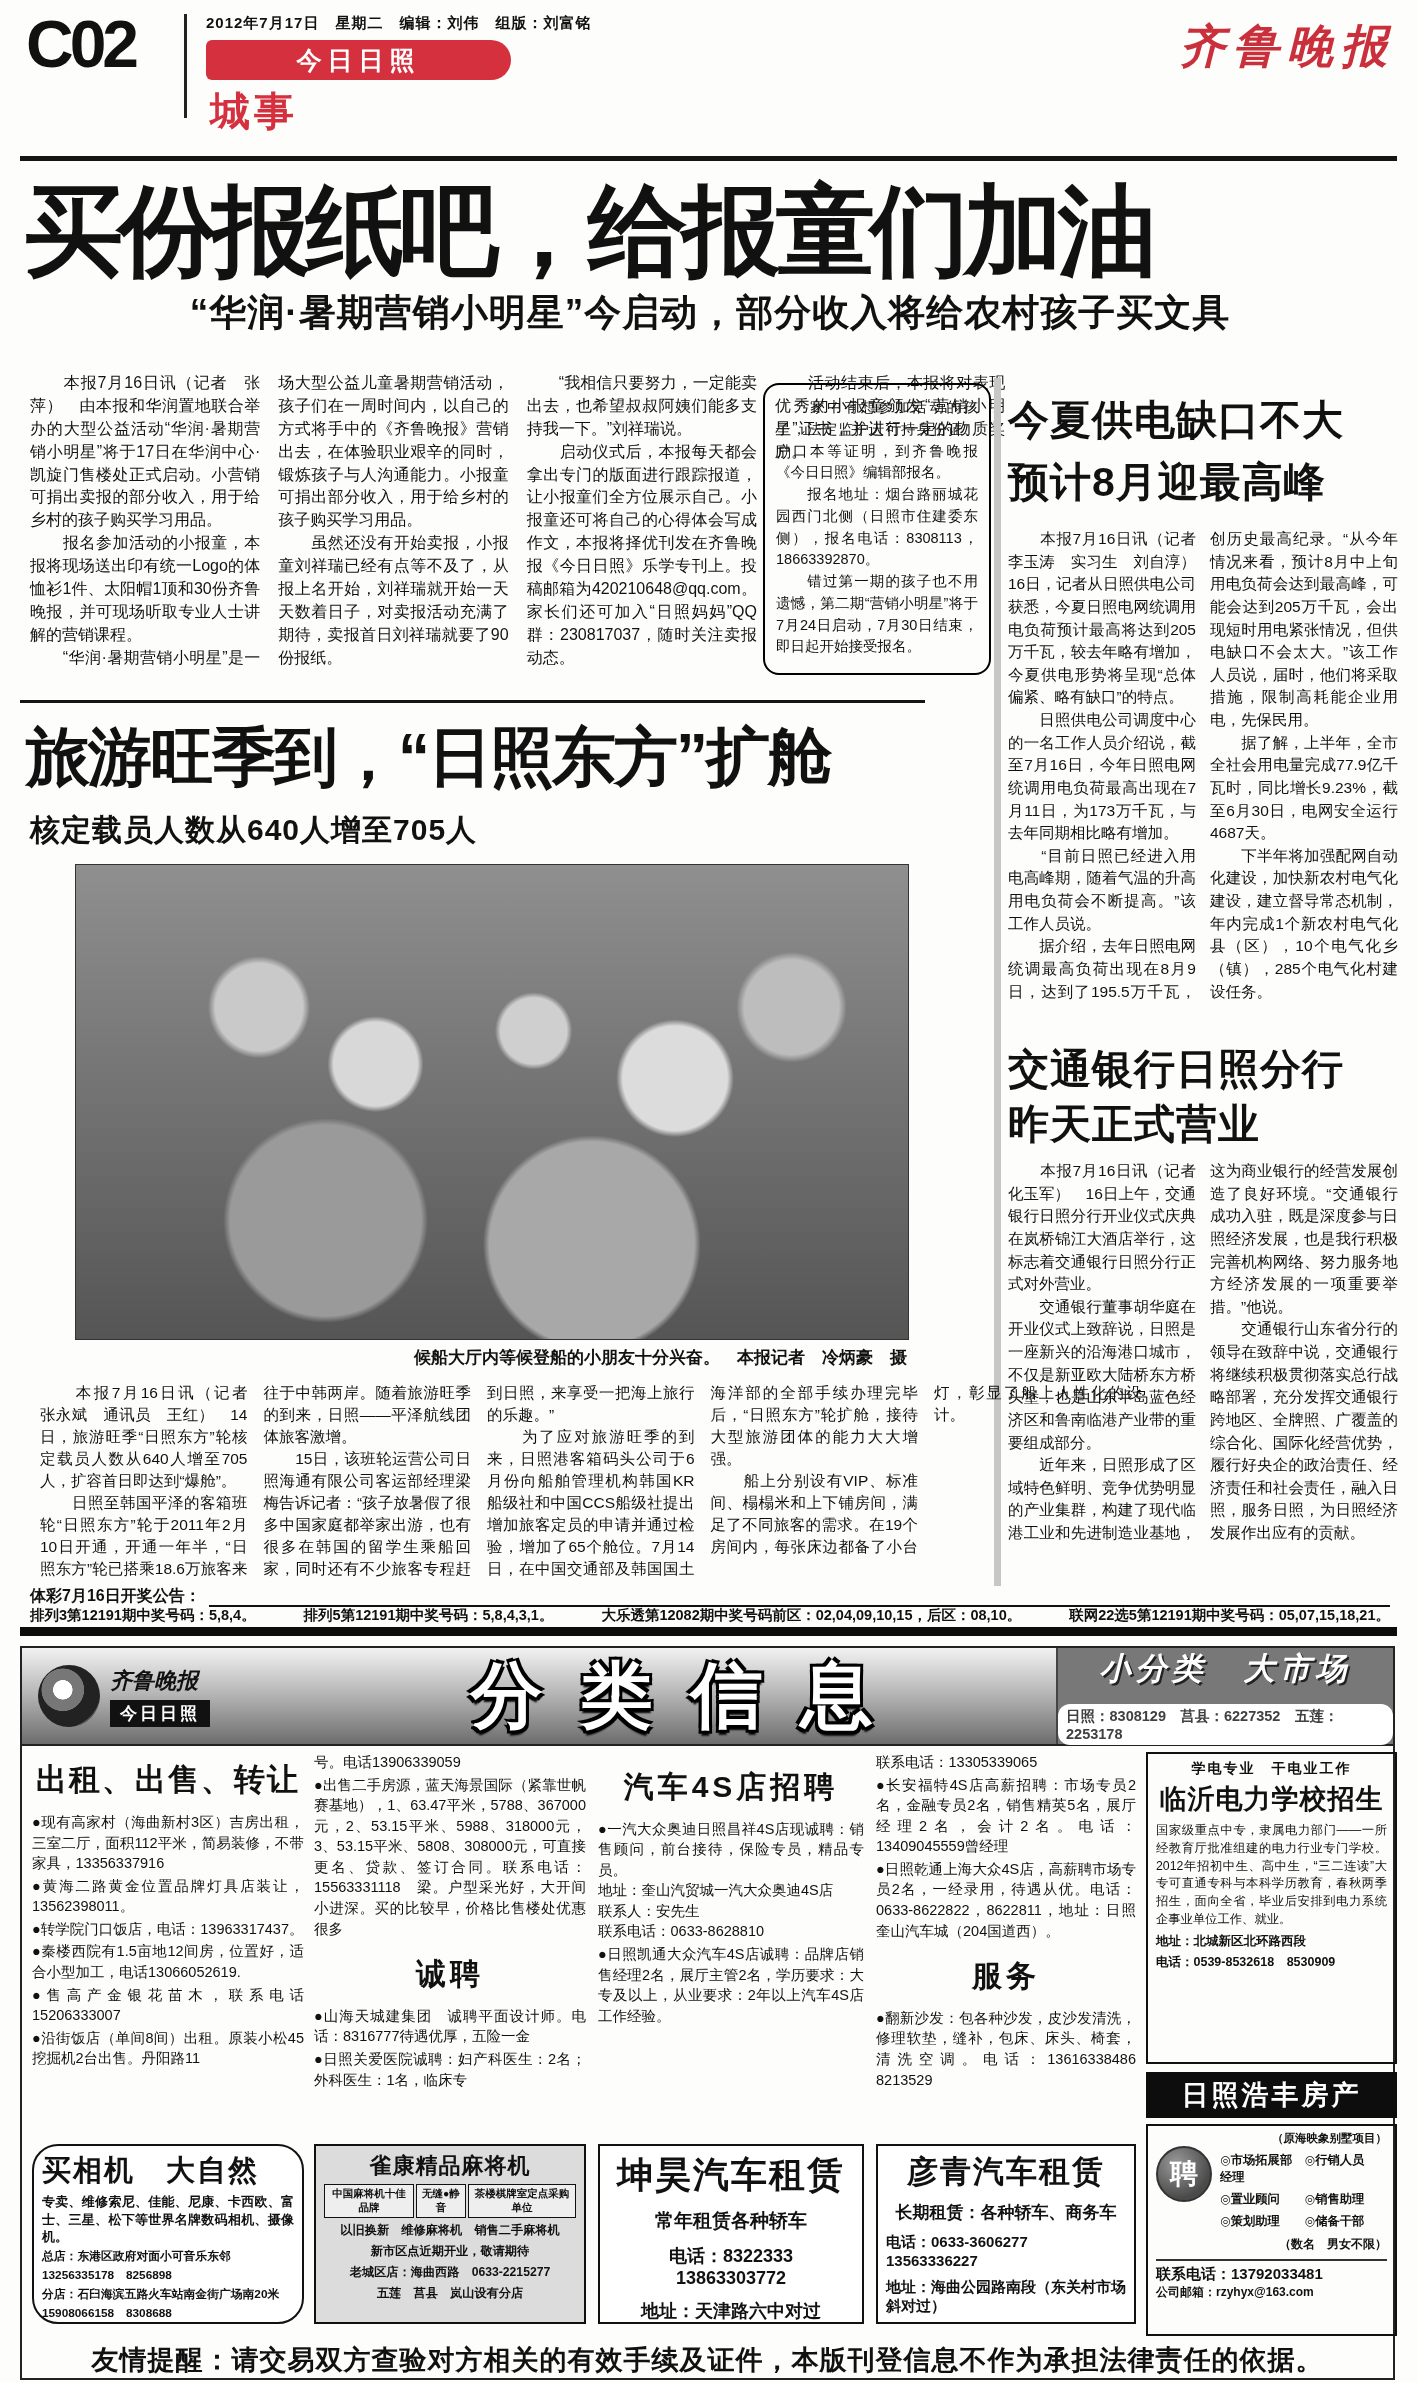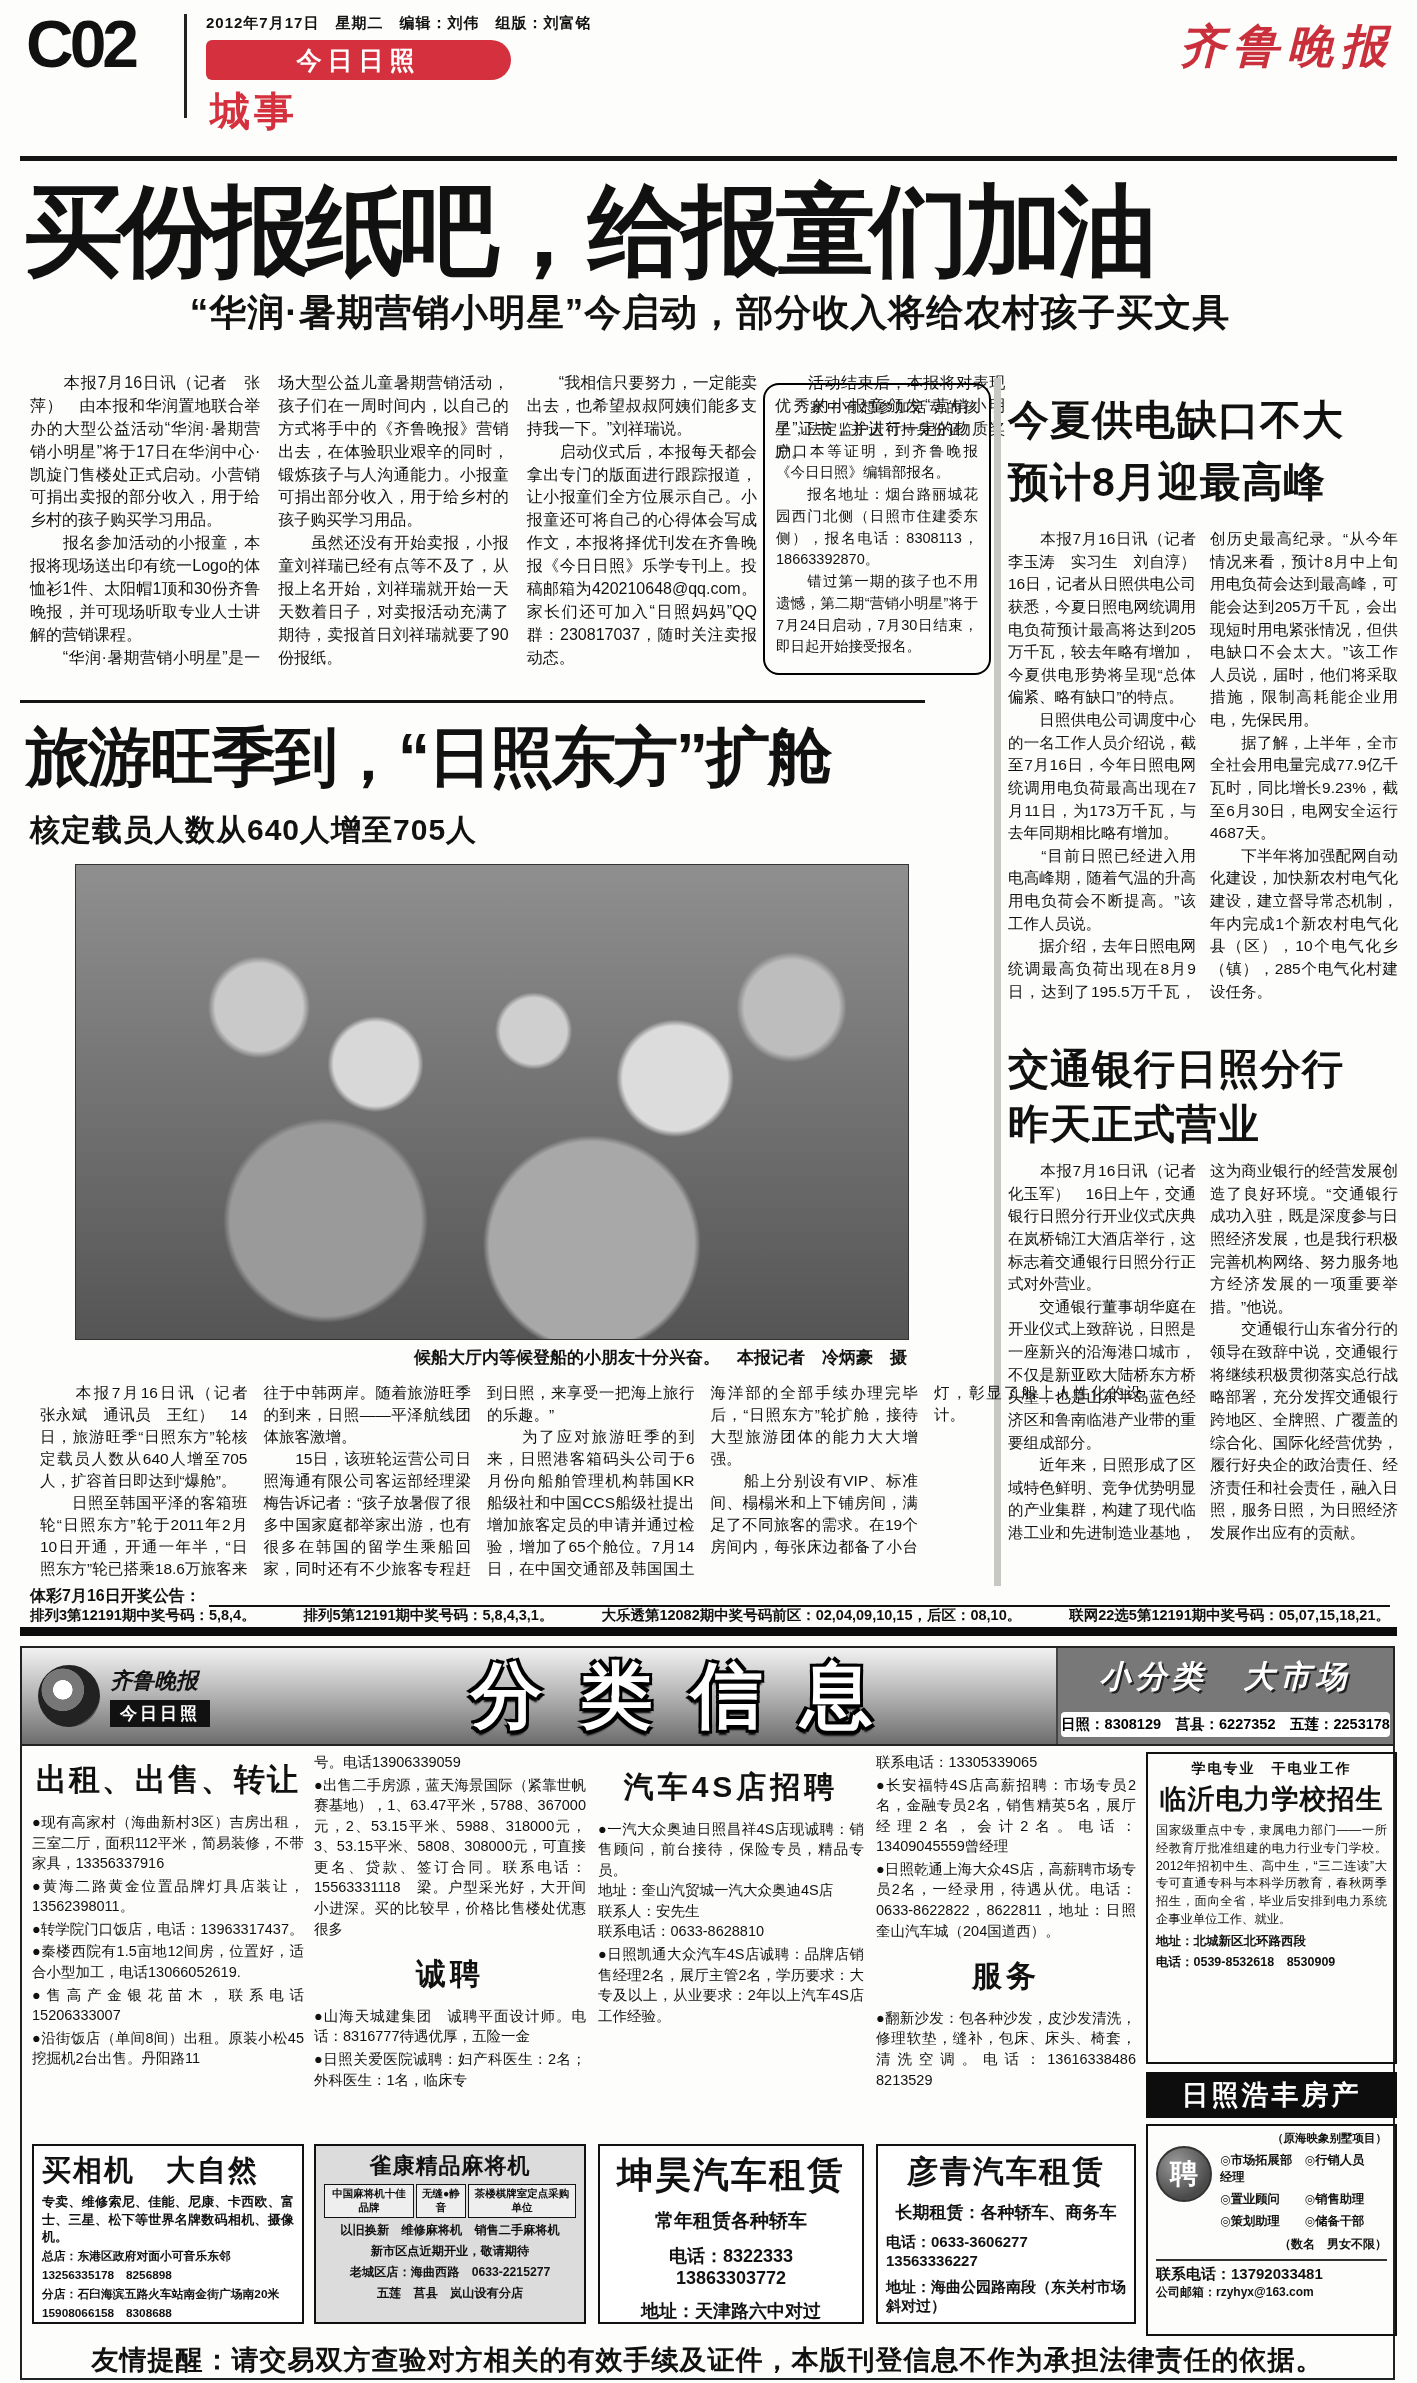--- a/index.html
+++ b/index.html
@@ -69,21 +69,21 @@
   #logo-paper{font-size:22px;font-weight:900;font-style:italic;font-family:"DejaVu Serif",serif;color:#111;}
   #logo-chip{background:#111;color:#fff;font-size:17px;font-weight:700;padding:2px 10px;margin-top:4px;
              letter-spacing:3px;display:inline-block;}
   #banner-title{flex:1;display:flex;align-items:center;justify-content:center;color:#fff;
       font-size:72px;font-weight:900;letter-spacing:38px;text-indent:38px;
       text-shadow:-3px -3px 0 #000,3px -3px 0 #000,-3px 3px 0 #000,3px 3px 0 #000,0 5px 2px #000;}
   #banner-right{width:335px;background:#787878;border-left:2px solid #444;display:flex;flex-direction:column;
       align-items:center;justify-content:center;gap:14px;}
   #banner-slogan{color:#fff;font-size:31px;font-weight:900;font-style:italic;letter-spacing:5px;
       text-shadow:2px 2px 0 #222;}
-  #banner-phones{background:#fff;border-radius:4px;padding:3px 0;font-size:14.5px;font-weight:800;color:#000000;}
+  #banner-phones{background:#fff;border-radius:12px;padding:3px 8px;font-size:14.5px;font-weight:800;color:#404040;}
   .ccol{position:absolute;top:104px;font-size:14.5px;line-height:1.42;}
   .ccol p{margin:0 0 2px 0;text-indent:0;}
   .chead{text-align:center;font-size:31px;font-weight:900;letter-spacing:2px;margin:6px 0 10px 0;}
   .chead2{text-align:center;font-size:30px;font-weight:900;letter-spacing:4px;margin:14px 0 10px 0;}
   #ccol1{left:10px;width:272px;}
   #ccol2{left:292px;width:272px;}
   #ccol3{left:576px;width:266px;}
   #ccol4{left:854px;width:260px;}
   
   #school{position:absolute;left:1124px;top:104px;width:251px;height:312px;border:2px solid #111;
@@ -102,21 +102,21 @@
       background:radial-gradient(circle at 35% 30%, #9a9a9a, #4a4a4a 70%);color:#fff;display:flex;
       align-items:center;justify-content:center;font-size:28px;font-weight:900;border:2px solid #333;}
   #pin-positions{margin:6px 0 0 64px;display:grid;grid-template-columns:1fr 1fr;gap:5px 2px;
       font-size:12.3px;font-weight:700;}
   #pin-count{text-align:right;font-size:12px;font-weight:700;margin-top:6px;}
   #pin-div{border-top:2px solid #333;margin:6px 0 4px 0;}
   #pin-phone{font-size:15px;font-weight:800;}
   #pin-email{font-size:12px;font-weight:700;}
   
   .adbox{position:absolute;top:496px;height:180px;border:2.5px solid #111;box-sizing:border-box;padding:5px 8px;background:#fff;}
-  #ad-camera{left:10px;width:272px;}
+  #ad-camera{left:10px;width:272px;border-radius:26px;}
   #ad-camera .adtitle{font-size:29px;font-weight:900;letter-spacing:2px;}
   #ad-camera .adbody{font-size:13px;font-weight:700;line-height:1.35;margin-top:2px;}
   #ad-camera .adline{font-size:11.8px;font-weight:700;margin-top:3px;}
   #ad-mahjong{left:292px;width:272px;background:#dcdcdc;}
   #ad-mahjong .adtitle{text-align:center;font-size:22px;font-weight:900;letter-spacing:1px;}
   #mj-tags{display:flex;gap:2px;margin-top:3px;justify-content:flex-end;}
   .mj-tag{border:1.5px solid #111;font-size:10.5px;font-weight:800;padding:2px 3px;background:#eee;
           display:flex;align-items:center;text-align:center;}
   #ad-mahjong .adline{font-size:12.2px;font-weight:800;text-align:center;margin-top:4px;}
   #ad-kunhao{left:576px;width:266px;text-align:center;}

